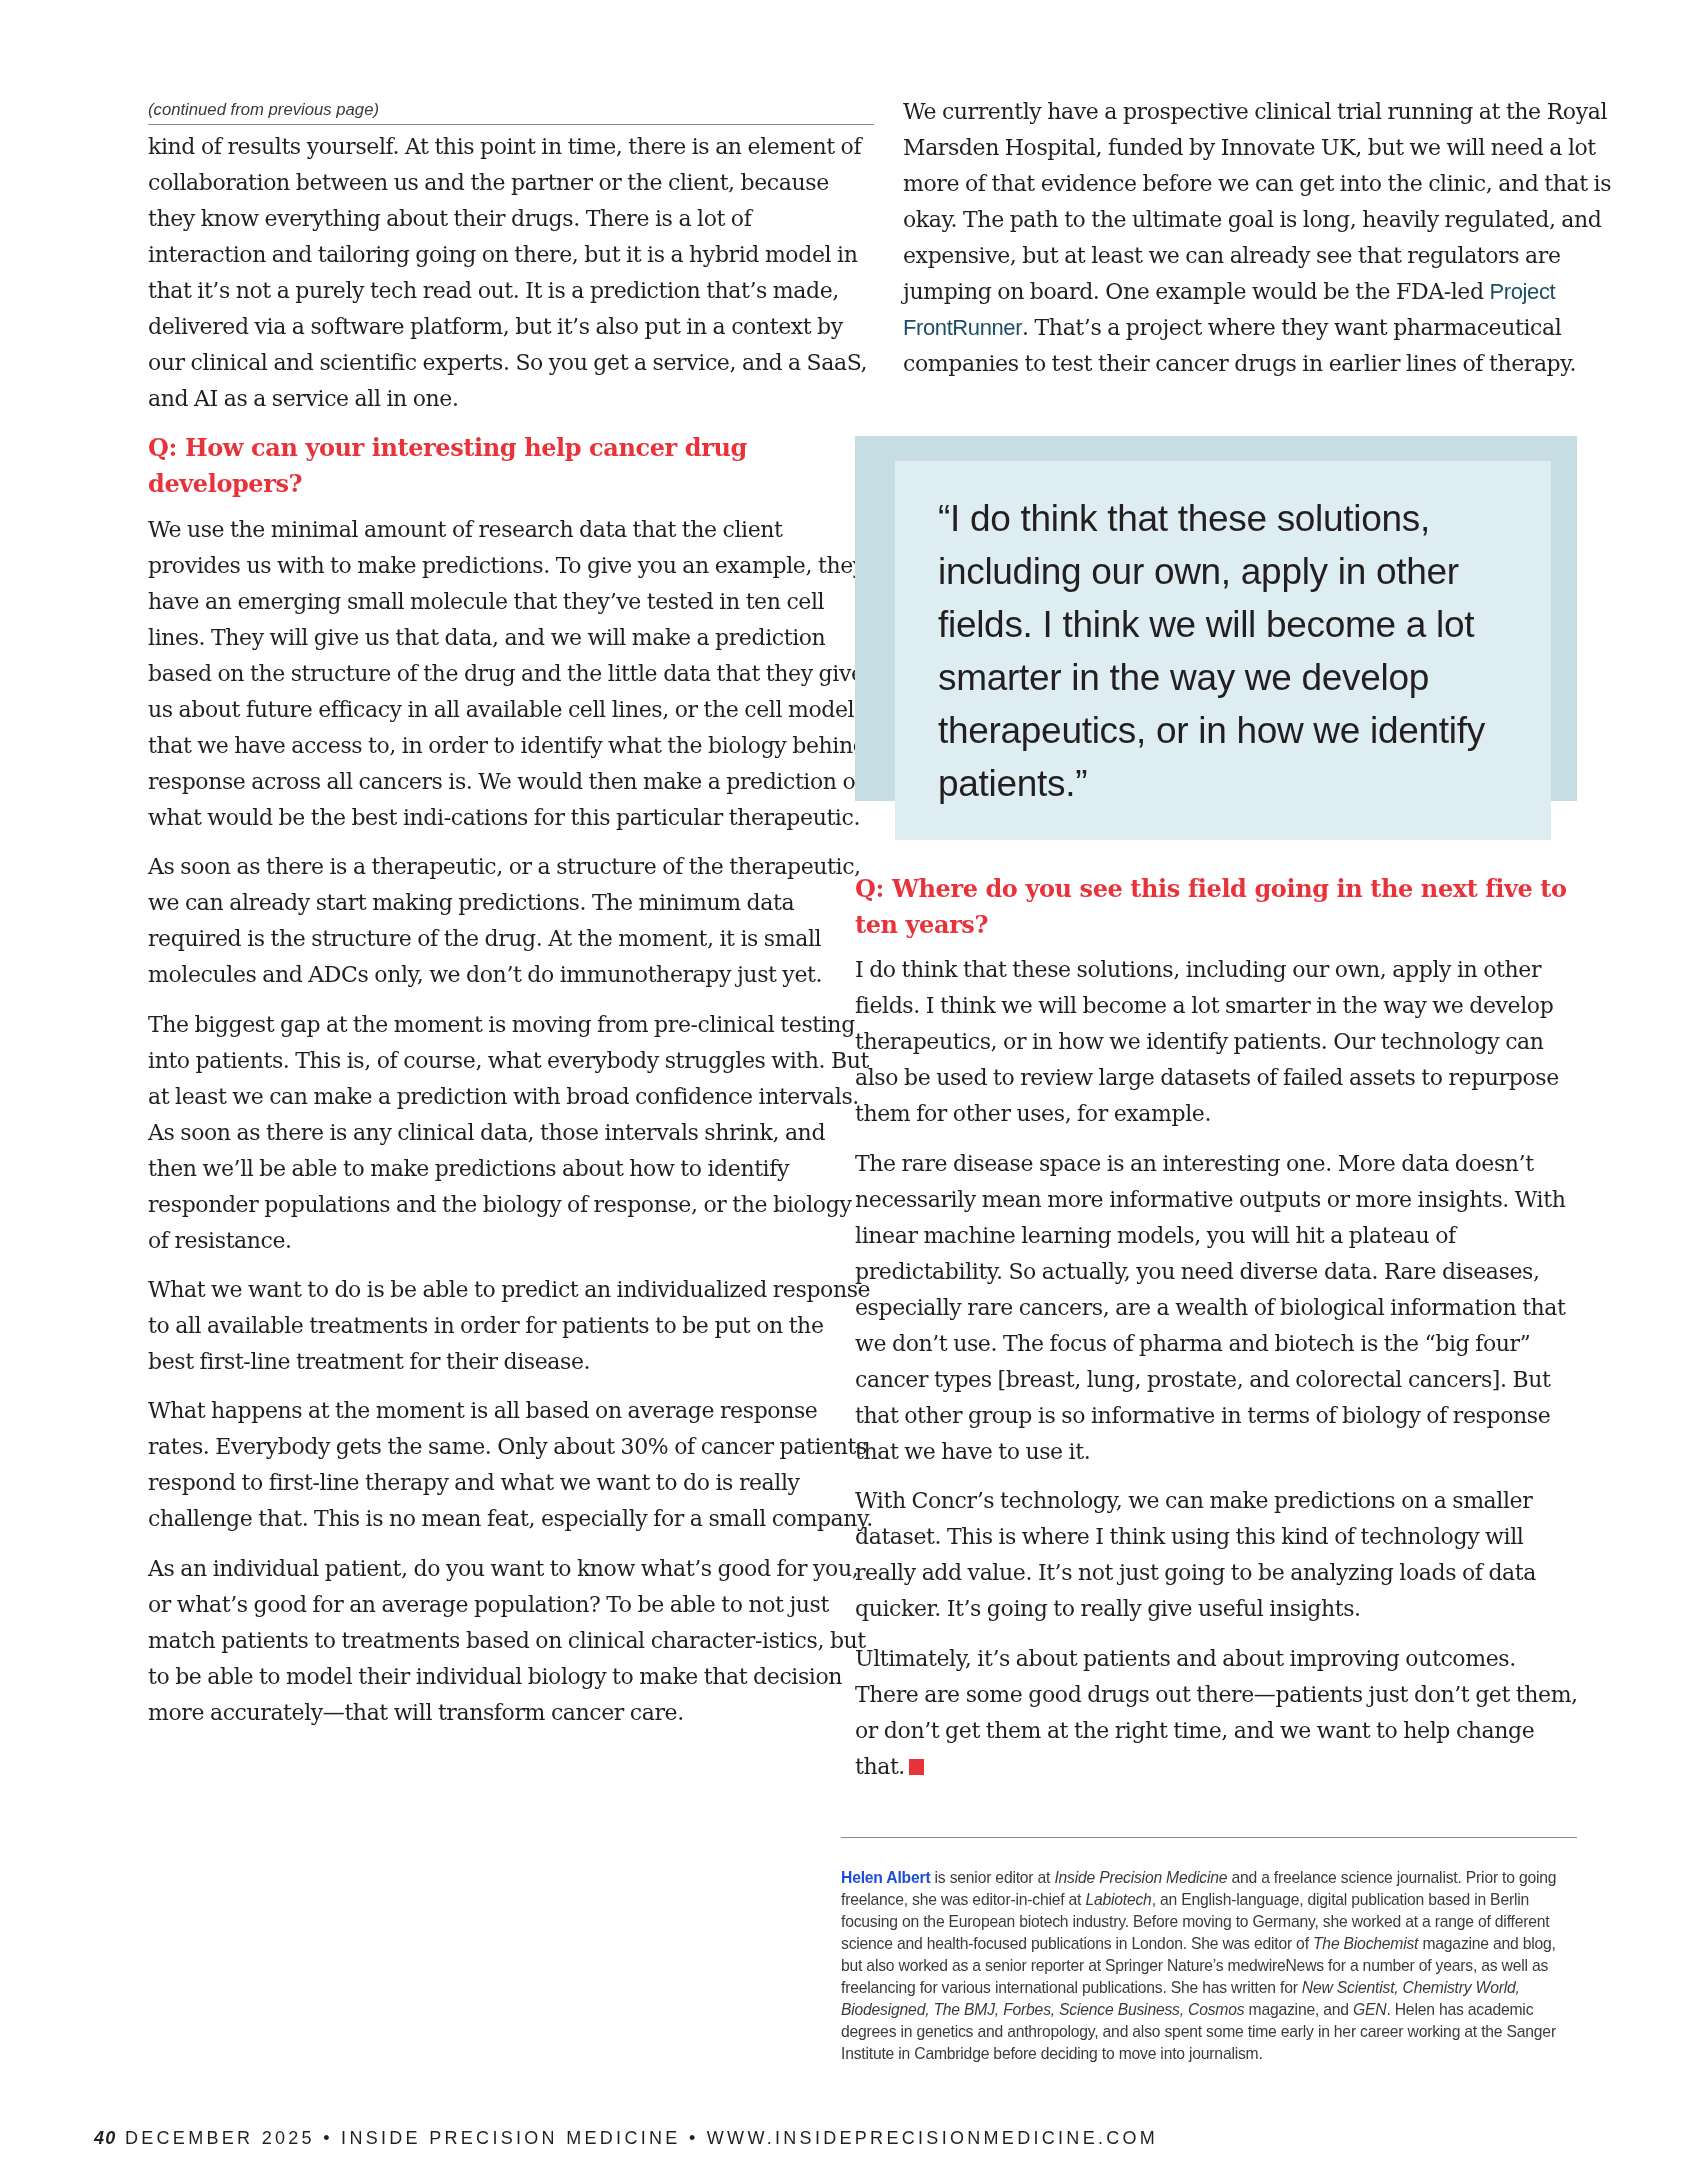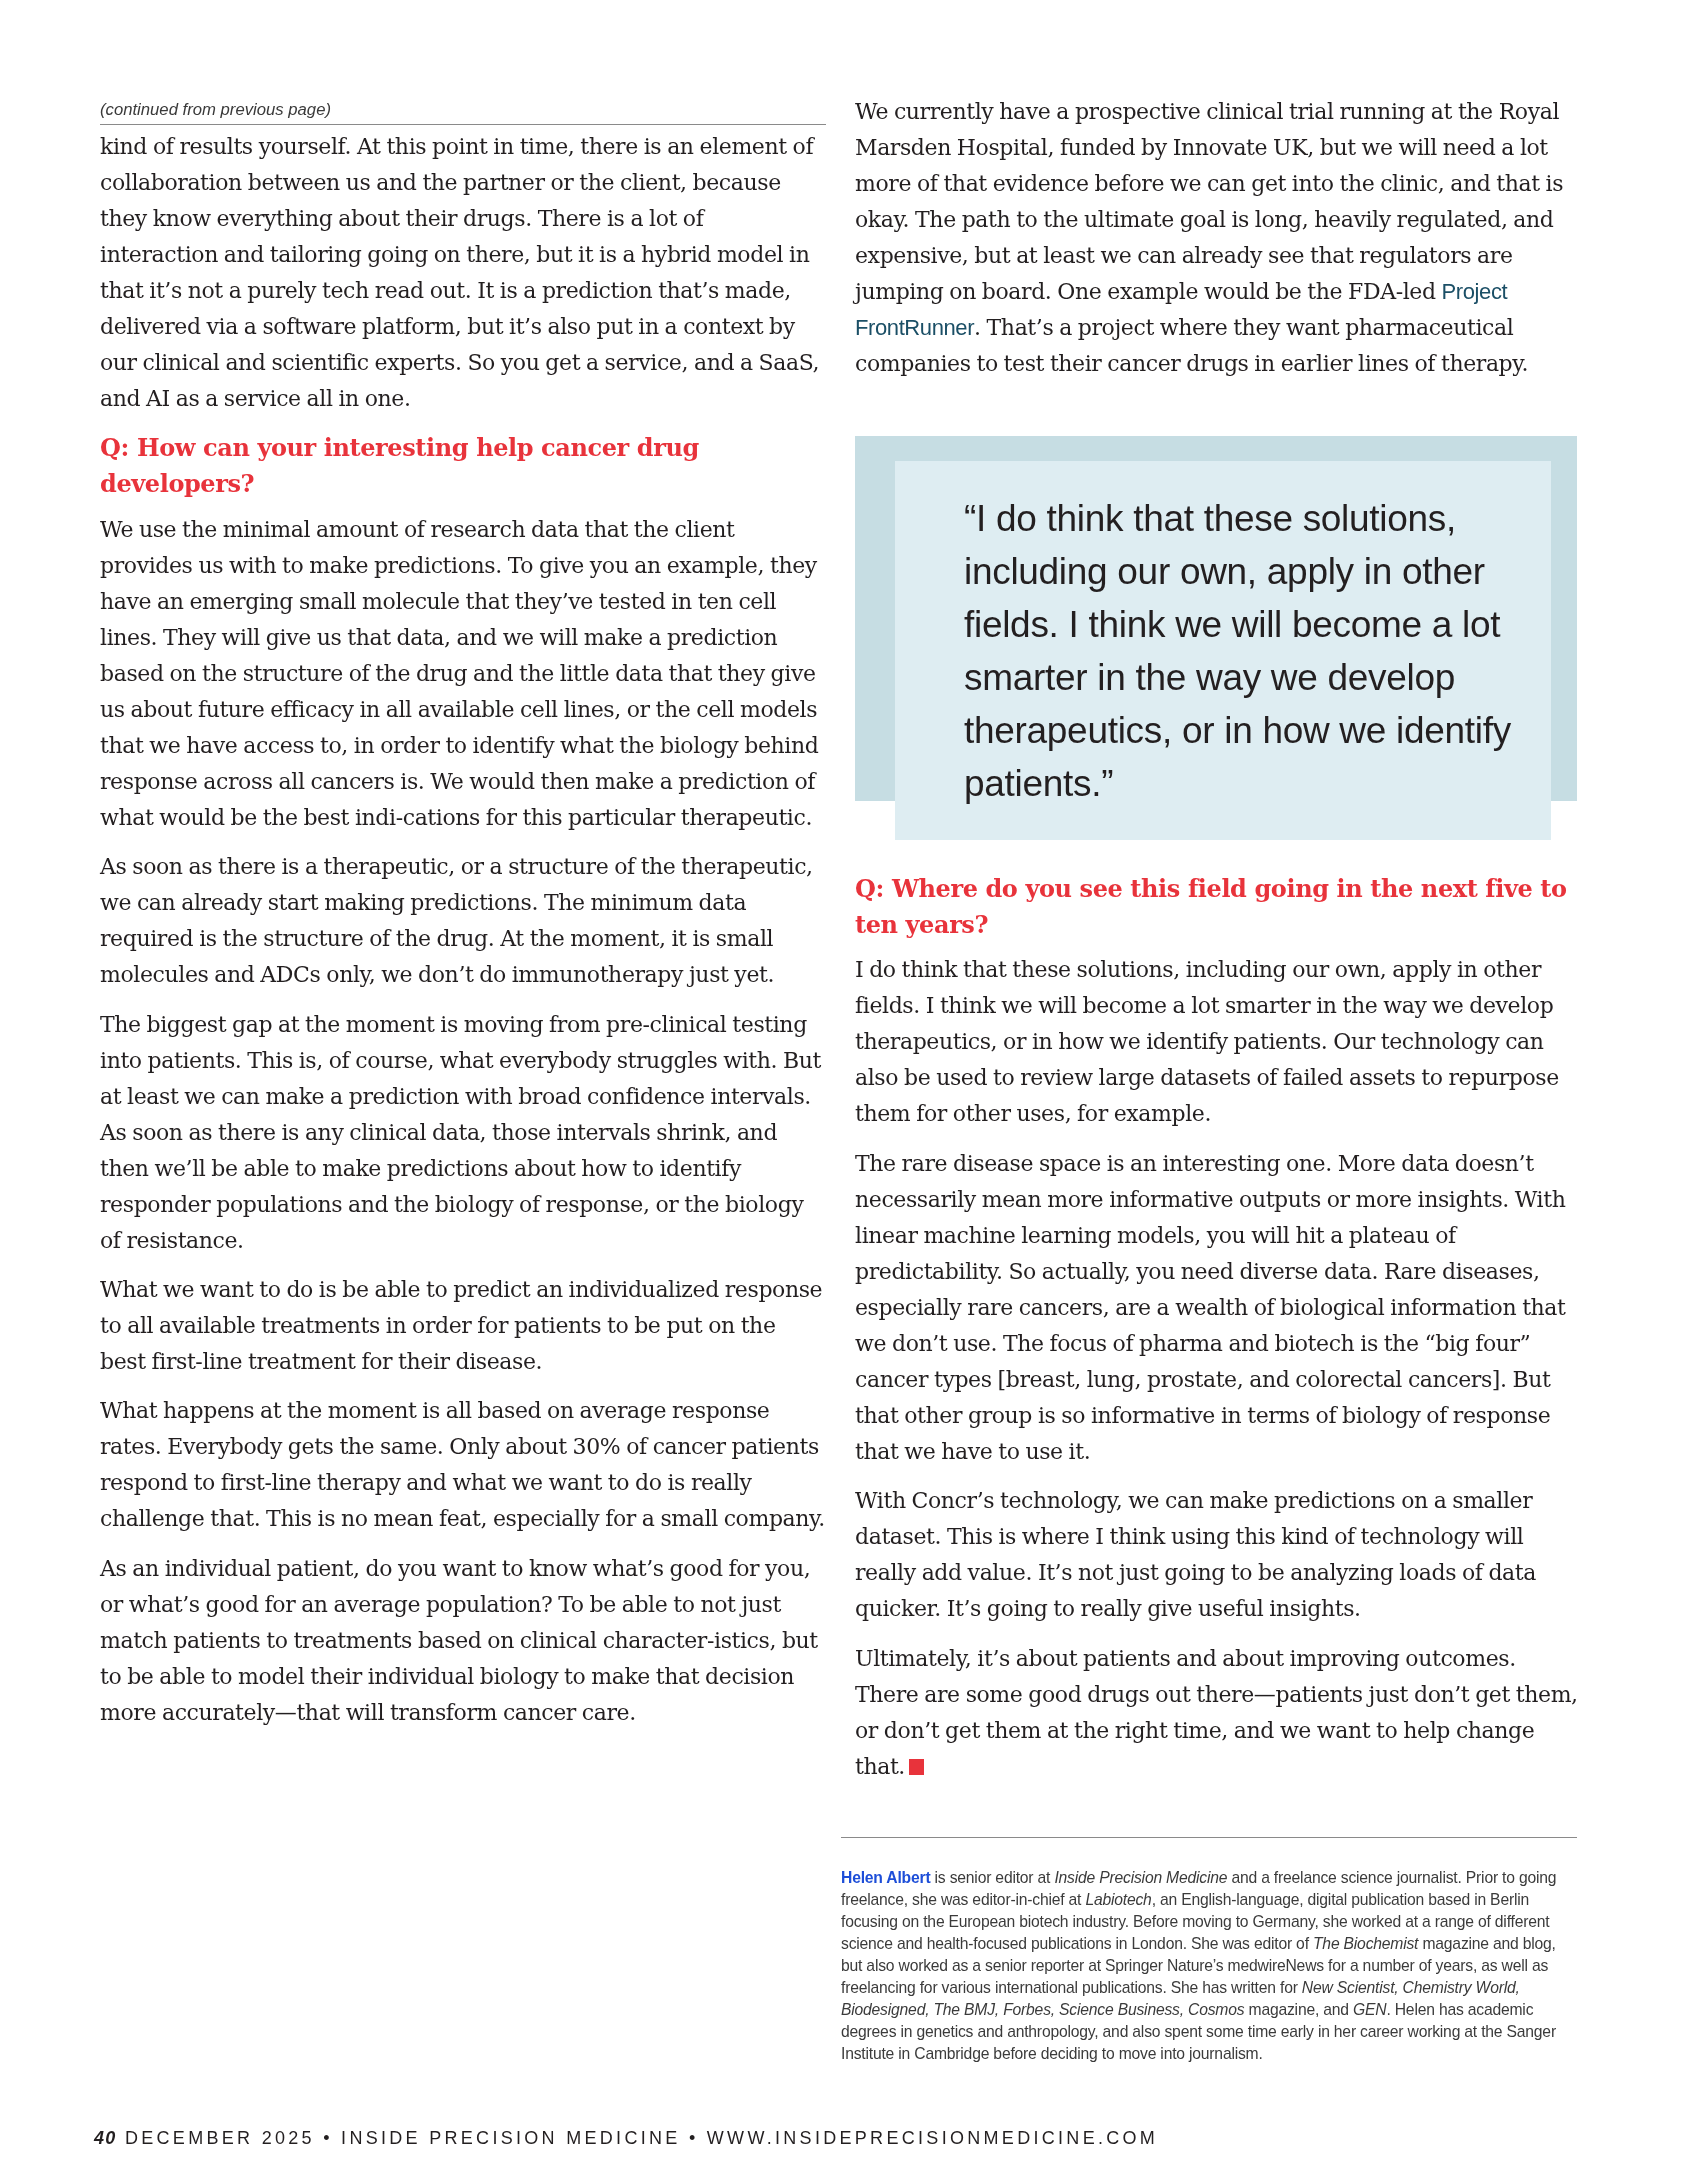--- a/index.html
+++ b/index.html
@@ -1,27 +1,27 @@
 <!DOCTYPE html>
 <html style="font-size:10.7px"><head>
 <meta charset="utf-8">
 <style>
   html, body { margin: 0; padding: 0; background: #ffffff; }
   body { width: 1681px; height: 2183px; position: relative; overflow: hidden; font-family: "DejaVu Serif", serif; color: #231f20; }
-  .col { position: absolute; }
+  .col { position: absolute; margin-left: 48px; }
   #col-left { left: 100px; top: 100px; width: 726px; }
   #col-right { left: 855px; top: 94px; width: 726px; }
   .cont-note { font-family: "Liberation Sans", sans-serif; font-style: italic; font-size: 16.7px; color: #3a3a3a; padding-bottom: 4px; border-bottom: 1.3px solid #8a8a8a; margin-bottom: 4px; }
   p.body { font-family: "DejaVu Serif", serif; font-size: 22px; line-height: 36px; margin: 0 0 13.4px 0; letter-spacing: -0.4px; word-spacing: -0.7px; }
   h3.q { font-family: "DejaVu Serif", serif; font-weight: bold; color: #e8333b; font-size: 24px; line-height: 36px; margin: 8px 0 9.4px 0; letter-spacing: -0.4px; }
   a.link { color: #1b4f66; text-decoration: none; font-family: "Liberation Sans", sans-serif; }
   .end-mark { display: inline-block; width: 14.7px; height: 16px; background: #e8333b; vertical-align: -1.3px; margin-left: 4px; }
   #pullquote { position: absolute; left: 855px; top: 436px; width: 722px; height: 365px; background: #c6dde3; }
   #pullquote-inner { position: absolute; left: 895px; top: 461px; width: 656px; height: 379px; background: #deedf2; }
-  #pullquote-text { position: absolute; left: 964px; top: 492px; width: 589px; font-family: "Liberation Sans", sans-serif; font-size: 37px; line-height: 53px; color: #231f20; letter-spacing: -0.3px; }
+  #pullquote-text { position: absolute; left: 938px; top: 492px; width: 589px; font-family: "Liberation Sans", sans-serif; font-size: 37px; line-height: 53px; color: #231f20; letter-spacing: -0.3px; }
   #right-lower { position: absolute; left: 855px; top: 863px; width: 726px; }
   #bio-rule { position: absolute; left: 841px; top: 1837px; width: 736px; height: 1.3px; background: #8a8a8a; }
   #bio { position: absolute; left: 841px; top: 1867px; width: 740px; font-family: "Liberation Sans", sans-serif; font-size: 15.7px; line-height: 22px; color: #3b3b3b; letter-spacing: -0.2px; }
   #bio b { color: #1d4ed8; }
   #footer { position: absolute; left: 94px; top: 2128px; font-family: "Liberation Sans", sans-serif; font-size: 18px; letter-spacing: 3.3px; color: #231f20; }
   #footer .pg { font-weight: bold; letter-spacing: 1.3px; font-style: italic; }
 </style>
 </head>
 <body>
 

